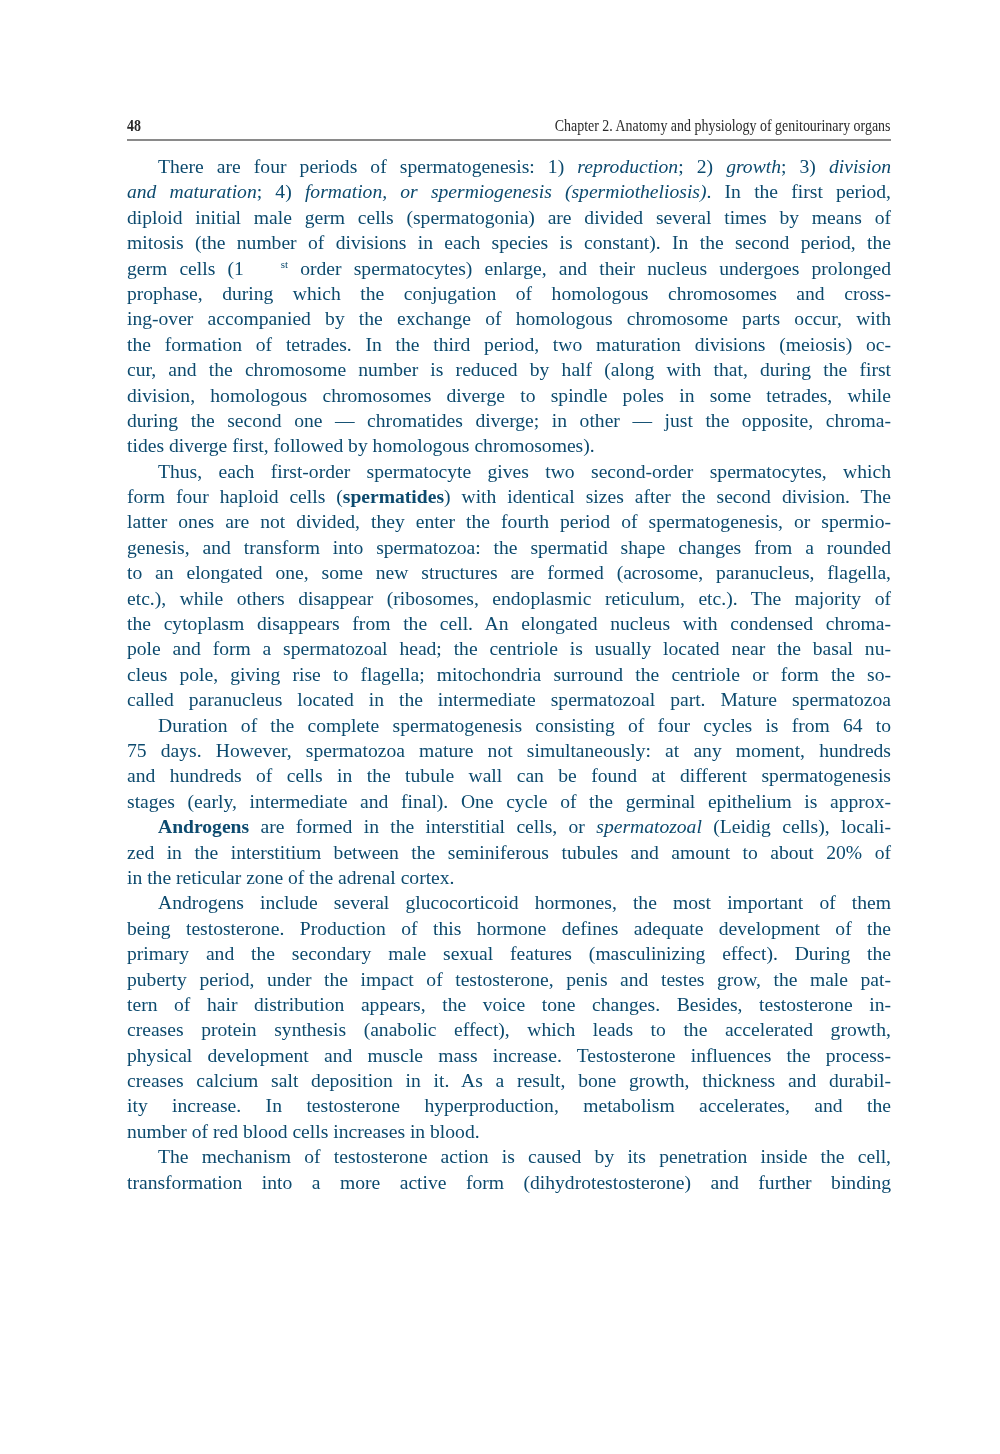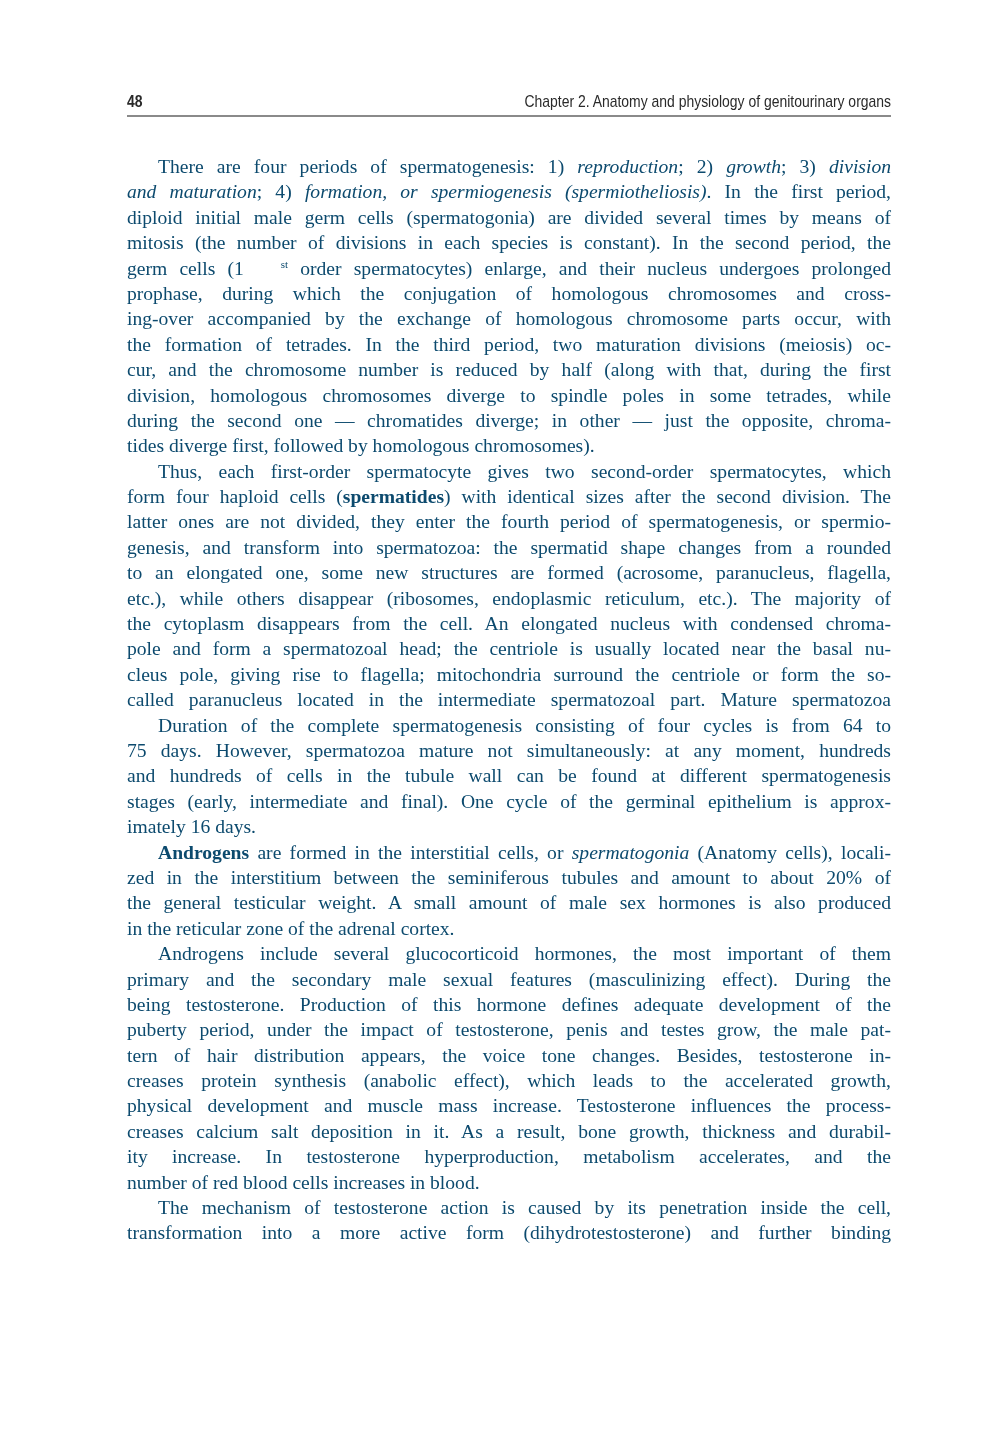--- a/index.html
+++ b/index.html
@@ -1,20 +1,20 @@
 <!DOCTYPE html>
 <html><head>
 <meta charset="utf-8">
 <style>
   html, body { margin: 0; padding: 0; background: #ffffff; }
   body { width: 1000px; height: 1454px; position: relative; overflow: hidden; }
   .header {
-    position: absolute; left: 127px; top: 89px; width: 764px; height: 26px;
+    position: absolute; left: 127px; top: 113px; width: 764px; height: 26px;
     border-bottom: 2px solid #8a8a8a;
-    font-family: Liberation Sans, sans-serif; color: #2a2a2a;
+    font-family: Liberation Serif, serif; color: #2a2a2a;
   }
   .page-number {
     position: absolute; left: 0; top: 3px; font-size: 17px; font-weight: bold;
     transform: scaleX(0.82); transform-origin: left top;
   }
   .running-title {
     position: absolute; right: 0; top: 3px; font-size: 17px;
     transform: scaleX(0.82); transform-origin: right top; white-space: nowrap;
   }
   .body-text {
@@ -66,32 +66,30 @@
       <span class="line"><span>the cytoplasm disappears from the cell. An elongated nucleus with condensed chroma-</span></span>
       <span class="line"><span>pole and form a spermatozoal head; the centriole is usually located near the basal nu-</span></span>
       <span class="line"><span>cleus pole, giving rise to flagella; mitochondria surround the centriole or form the so-</span></span>
       <span class="line"><span>called paranucleus located in the intermediate spermatozoal part. Mature spermatozoa</span></span>
     </div>
     <div class="para">
       <span class="line indent"><span>Duration of the complete spermatogenesis consisting of four cycles is from 64 to</span></span>
       <span class="line"><span>75 days. However, spermatozoa mature not simultaneously: at any moment, hundreds</span></span>
       <span class="line"><span>and hundreds of cells in the tubule wall can be found at different spermatogenesis</span></span>
       <span class="line"><span>stages (early, intermediate and final). One cycle of the germinal epithelium is approx-</span></span>
-      <span class="line last"><span>imately 16 days.</span></span>
     </div>
     <div class="para">
-      <span class="line indent"><b>Androgens</b><span> are formed in the interstitial cells, or </span><i>spermatogonia</i><span> (Anatomy cells), locali-</span></span>
+      <span class="line indent"><b>Androgens</b><span> are formed in the interstitial cells, or </span><i>spermatozoal</i><span> (Leidig cells), locali-</span></span>
       <span class="line"><span>zed in the interstitium between the seminiferous tubules and amount to about 20% of</span></span>
-      <span class="line"><span>the general testicular weight. A small amount of male sex hormones is also produced</span></span>
       <span class="line last"><span>in the reticular zone of the adrenal cortex.</span></span>
     </div>
     <div class="para">
       <span class="line indent"><span>Androgens include several glucocorticoid hormones, the most important of them</span></span>
+      <span class="line"><span>being testosterone. Production of this hormone defines adequate development of the</span></span>
       <span class="line"><span>primary and the secondary male sexual features (masculinizing effect). During the</span></span>
-      <span class="line"><span>being testosterone. Production of this hormone defines adequate development of the</span></span>
       <span class="line"><span>puberty period, under the impact of testosterone, penis and testes grow, the male pat-</span></span>
       <span class="line"><span>tern of hair distribution appears, the voice tone changes. Besides, testosterone in-</span></span>
       <span class="line"><span>creases protein synthesis (anabolic effect), which leads to the accelerated growth,</span></span>
       <span class="line"><span>physical development and muscle mass increase. Testosterone influences the process-</span></span>
       <span class="line"><span>creases calcium salt deposition in it. As a result, bone growth, thickness and durabil-</span></span>
       <span class="line"><span>ity increase. In testosterone hyperproduction, metabolism accelerates, and the</span></span>
       <span class="line last"><span>number of red blood cells increases in blood.</span></span>
     </div>
     <div class="para">
       <span class="line indent"><span>The mechanism of testosterone action is caused by its penetration inside the cell,</span></span>

